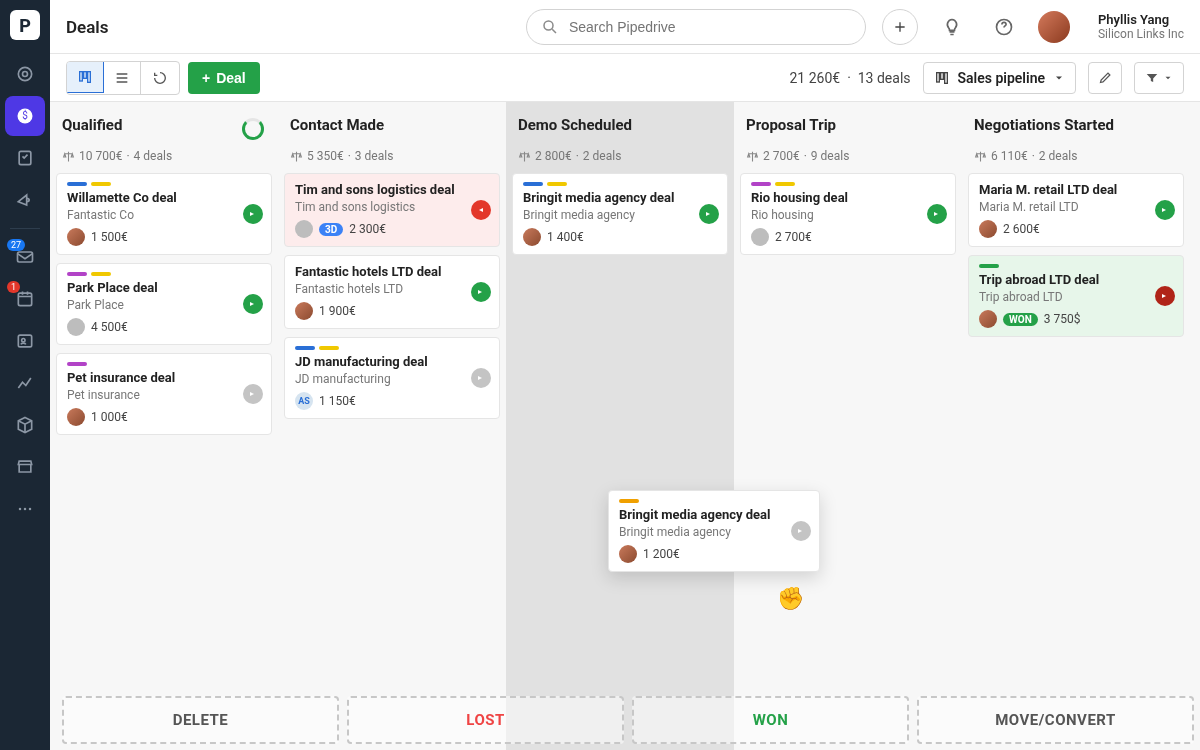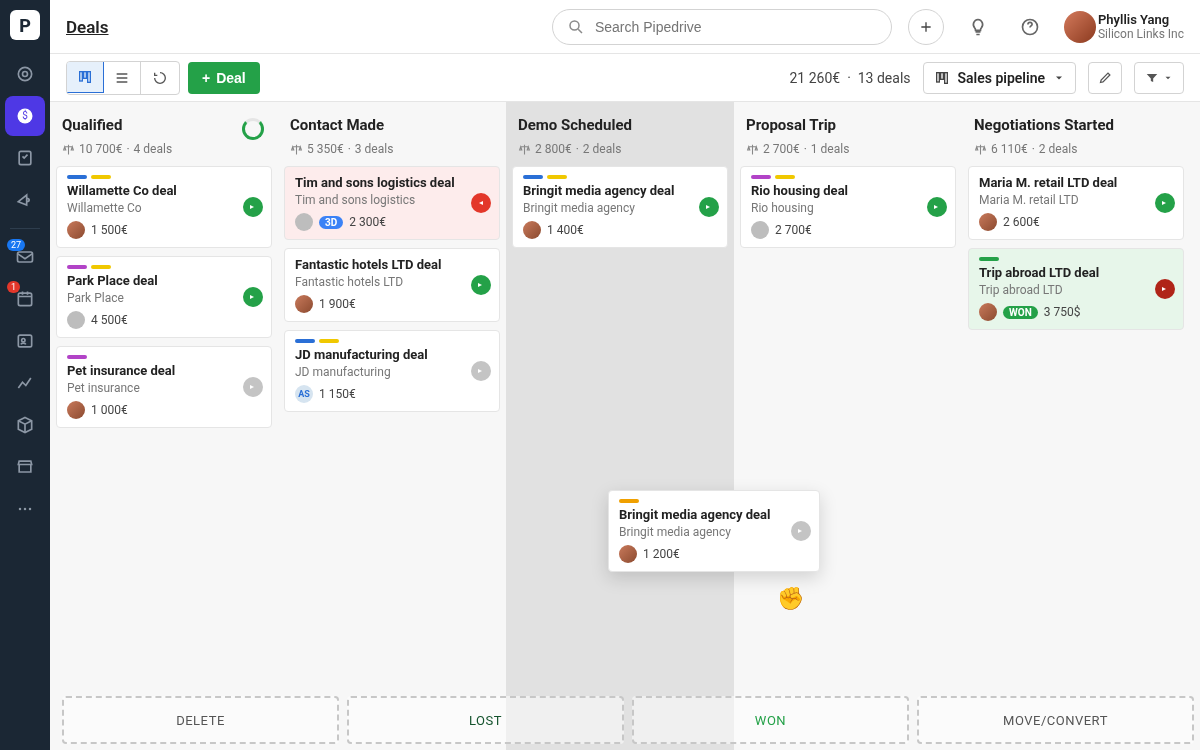--- a/index.html
+++ b/index.html
@@ -7,46 +7,46 @@
 .app{display:flex;height:750px;width:1200px;}
 .sidebar{width:50px;background:#1b2734;display:flex;flex-direction:column;align-items:center;padding-top:10px;gap:2px;}
 .sidebar .logo{width:30px;height:30px;background:#fff;border-radius:6px;display:flex;align-items:center;justify-content:center;font-weight:800;color:#1b2734;font-size:18px;margin-bottom:12px;}
 .nav-item{width:40px;height:40px;display:flex;align-items:center;justify-content:center;border-radius:8px;cursor:pointer;position:relative;color:#8c97a5;}
 .nav-item.active{background:#4e38e5;color:#fff;}
 .nav-item svg{width:20px;height:20px;}
 .badge{position:absolute;top:2px;left:2px;background:#1877f2;color:#fff;font-size:9px;border-radius:8px;padding:0 4px;line-height:12px;}
 .badge.red{background:#e3372a;}
 .main{flex:1;display:flex;flex-direction:column;background:#fff;}
 .topbar{height:54px;border-bottom:1px solid #e5e5e5;display:flex;align-items:center;padding:0 16px;gap:16px;}
-.page-title{font-size:17px;font-weight:600;text-decoration:underline;}
+.page-title{font-size:17px;font-weight:600;}
 .search-wrap{flex:1;display:flex;justify-content:flex-end;}
 .search{width:340px;height:36px;border:1px solid #d3d3d3;border-radius:20px;display:flex;align-items:center;padding:0 14px;gap:10px;color:#8a8a8a;}
 .search input{border:none;outline:none;font-size:14px;flex:1;background:transparent;}
 .circle-btn{width:36px;height:36px;border:1px solid #d3d3d3;border-radius:50%;display:flex;align-items:center;justify-content:center;cursor:pointer;color:#444;}
-.user-block{display:flex;align-items:center;gap:2px;}
+.user-block{display:flex;align-items:center;gap:28px;}
 .avatar{width:32px;height:32px;border-radius:50%;background:linear-gradient(135deg,#d47a5c,#8b3a1f);}
 .user-text{font-size:12px;line-height:14px;}
 .user-name{font-weight:600;font-size:13px;}
 .user-org{color:#777;}
 .toolbar{height:48px;border-bottom:1px solid #e5e5e5;display:flex;align-items:center;padding:0 16px;gap:8px;}
 .seg{display:flex;border:1px solid #d3d3d3;border-radius:4px;overflow:hidden;}
 .seg-btn{width:38px;height:32px;display:flex;align-items:center;justify-content:center;cursor:pointer;color:#555;border-right:1px solid #d3d3d3;}
 .seg-btn:last-child{border-right:none;}
 .seg-btn.active{background:#e6f0fb;color:#2a6fd6;border:1px solid #2a6fd6;margin:-1px;}
 .deal-btn{background:#24a148;color:#fff;border:none;border-radius:4px;height:32px;padding:0 14px;font-size:14px;font-weight:600;display:flex;align-items:center;gap:6px;cursor:pointer;}
 .toolbar-right{margin-left:auto;display:flex;align-items:center;gap:12px;}
 .summary{font-size:14px;color:#444;}
 .pipeline-select{border:1px solid #d3d3d3;border-radius:4px;height:32px;padding:0 10px;display:flex;align-items:center;gap:8px;font-size:14px;font-weight:600;cursor:pointer;}
 .icon-btn{border:1px solid #d3d3d3;border-radius:4px;height:32px;width:34px;display:flex;align-items:center;justify-content:center;cursor:pointer;color:#555;}
 .board{flex:1;display:flex;overflow-x:auto;background:#f7f7f7;padding:0 0 0 0;position:relative;}
 .column{width:228px;min-width:228px;padding:10px 6px;position:relative;}
 .column.dragging{background:#e1e1e1;}
 .column::after{content:"";position:absolute;right:0;top:10px;bottom:10px;width:0;}
 .col-header{padding:4px 6px 10px 6px;position:relative;}
-.col-title{font-size:15px;font-weight:700;margin-bottom:8px;}
+.col-title{font-size:15px;font-weight:700;margin-bottom:15px;}
 .col-sub{font-size:12px;color:#777;display:flex;align-items:center;gap:4px;}
 .rotting-ring{position:absolute;right:8px;top:6px;width:22px;height:22px;border:3px solid #24a148;border-top-color:#e5e5e5;border-radius:50%;}
 .card{background:#fff;border:1px solid #e5e5e5;border-radius:4px;padding:8px 10px;margin-bottom:8px;cursor:pointer;position:relative;}
 .card.red{background:#fdecec;}
 .card.green{background:#e7f6ea;}
 .stripe{display:flex;gap:4px;margin-bottom:4px;}
 .strip{width:20px;height:4px;border-radius:2px;}
 .card-title{font-size:13px;font-weight:700;line-height:16px;margin-bottom:2px;}
 .card-org{font-size:12px;color:#777;margin-bottom:6px;}
 .card-footer{display:flex;align-items:center;gap:6px;font-size:12px;color:#444;}
@@ -58,22 +58,22 @@
 .status-dot.red{background:#e3372a;}
 .status-dot.grey{background:#c4c4c4;}
 .status-dot.warn{background:none;color:#f0a000;font-size:16px;}
 .status-dot.darkred{background:#b02418;}
 .status-dot svg{width:10px;height:10px;}
 .pill{background:#3b82f6;color:#fff;font-size:10px;font-weight:700;border-radius:9px;padding:1px 6px;}
 .pill.won{background:#24a148;}
 .dragging-card{position:absolute;left:608px;top:490px;width:212px;background:#fff;border:1px solid #e5e5e5;border-radius:4px;padding:8px 10px;box-shadow:0 6px 18px rgba(0,0,0,.15);z-index:20;}
 .grab-cursor{position:absolute;left:777px;top:586px;z-index:21;font-size:22px;}
 .dropzones{position:absolute;bottom:6px;left:62px;right:6px;height:48px;display:flex;gap:8px;}
-.dz{flex:1;border:2px dashed #c7c7c7;border-radius:4px;display:flex;align-items:center;justify-content:center;font-size:13px;font-weight:400;letter-spacing:.5px;color:#555;background:rgba(255,255,255,.5);}
-.dz.lost{color:#14532d;}
+.dz{flex:1;border:2px dashed #c7c7c7;border-radius:4px;display:flex;align-items:center;justify-content:center;font-size:15px;font-weight:700;letter-spacing:.5px;color:#555;background:rgba(255,255,255,.5);}
+.dz.lost{color:#ef4444;}
 .dz.won{color:#24a148;}
 </style>
 </head>
 <body>
 
 <div class="app">
   <div class="sidebar">
     <div class="logo">P</div>
     <div class="nav-item">
         <svg viewBox="0 0 24 24" fill="none" stroke="currentColor" stroke-width="2">
@@ -245,21 +245,21 @@
                 <path d="M12 3v18M5 7l-2 6h4zM19 7l2 6h-4zM5 7h14"></path>
               </svg><span>10 700€</span> · <span>4 deals</span></div>
       <div class="rotting-ring"></div>
     </div>
     <div class="card ">
     <div class="stripe">
               <div class="strip" style="background:#2a6fd6"></div>
               <div class="strip" style="background:#f0c800"></div>
             </div>
     <div class="card-title">Willamette Co deal</div>
-    <div class="card-org">Willamette Co</div>
+    <div class="card-org">Fantastic Co</div>
     <div class="card-footer">
               <div class="mini-avatar"></div>
               <span>1 500€</span>
             </div>
     <div class="status-dot green" style="top:50%;transform:translateY(-50%);">
               <svg viewBox="0 0 10 10" fill="#fff">
                 <path d="M2 3l4 2-4 2z"></path>
               </svg>
             </div>
   </div>
@@ -376,21 +376,21 @@
                 <path d="M2 3l4 2-4 2z"></path>
               </svg>
             </div>
   </div>
   </div>
         <div class="column">
     <div class="col-header">
       <div class="col-title">Proposal Trip</div>
       <div class="col-sub"><svg width="13" height="13" viewBox="0 0 24 24" fill="none" stroke="#888" stroke-width="2">
                 <path d="M12 3v18M5 7l-2 6h4zM19 7l2 6h-4zM5 7h14"></path>
-              </svg><span>2 700€</span> · <span>1 deals</span></div>
+              </svg><span>2 700€</span> · <span>9 deals</span></div>
 
     </div>
     <div class="card ">
     <div class="stripe">
               <div class="strip" style="background:#b243c7"></div>
               <div class="strip" style="background:#f0c800"></div>
             </div>
     <div class="card-title">Rio housing deal</div>
     <div class="card-org">Rio housing</div>
     <div class="card-footer">

